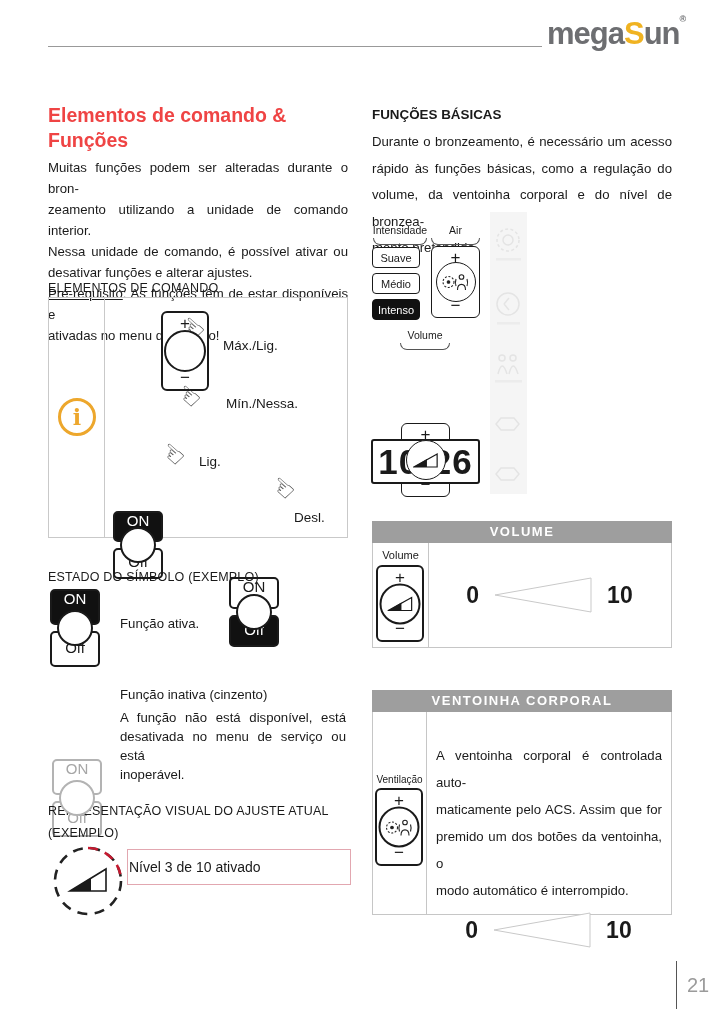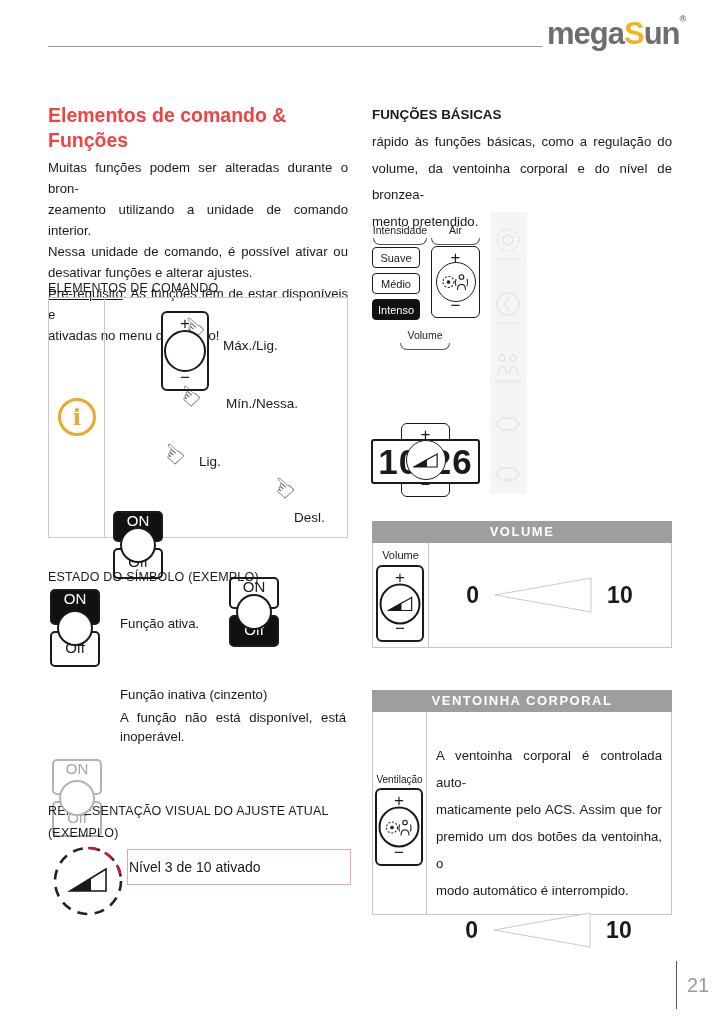--- a/index.html
+++ b/index.html
@@ -147,38 +147,40 @@
         <span>ON</span>
       </div>
     <div class="half bot">
         <span>Off</span>
       </div>
     <div class="knob"></div>
   </div>
   <div class="abs body13" style="left:120px;top:687px;">Função inativa (cinzento)</div>
   <div class="abs body13" style="left:120px;top:708px;width:226px;line-height:19px;">
     <div class="line jl">A função não está disponível, está</div>
+    <div class="line jl">desativada no menu de serviço ou está</div>
     <div class="line">inoperável.</div>
   </div>
 
   <div class="abs seclabel" style="left:48px;top:800px;line-height:22px;">
     <div>REPRESENTAÇÃO VISUAL DO AJUSTE ATUAL</div>
     <div>(EXEMPLO)</div>
   </div>
 
   <svg class="abs" style="left:50px;top:843px;" width="76" height="76" viewBox="0 0 76 76">
     <circle cx="38" cy="38" r="33" fill="none" stroke="#222" stroke-width="2.6" stroke-dasharray="10 7.5"></circle>
     <path d="M 38 5 A 33 33 0 0 1 71 38" fill="none" stroke="#c51a30" stroke-width="2.6" stroke-dasharray="10 7.5"></path>
     <polygon points="20,48 56,48 56,26" fill="none" stroke="#1a1a1a" stroke-width="1.6"></polygon>
     <polygon points="20,48 41,48 41,35" fill="#1a1a1a"></polygon>
   </svg>
   <div class="abs" style="left:127px;top:849px;width:224px;height:36px;border:1px solid #e2a7b0;box-sizing:border-box;line-height:34px;padding-left:1px;font-size:14px;">Nível 3 de 10 ativado</div>
 
   <div class="abs body13 bold" style="left:372px;top:107px;font-size:13.4px;">FUNÇÕES BÁSICAS</div>
   <div class="abs body13" style="left:372px;top:129px;width:300px;line-height:26.5px;">
+    <div class="line jl">Durante o bronzeamento, é necessário um acesso</div>
     <div class="line jl">rápido às funções básicas, como a regulação do</div>
     <div class="line jl">volume, da ventoinha corporal e do nível de bronzea-</div>
     <div class="line">mento pretendido.</div>
   </div>
 
   <div class="abs" style="left:372px;top:212px;width:300px;height:283px;">
 
     <div class="abs" style="left:118px;top:0;width:37px;height:282px;background:#f5f5f5;">
       <svg width="37" height="282" viewBox="0 0 37 282">
         <g fill="none" stroke="#e4e4e4" stroke-width="1.5">

